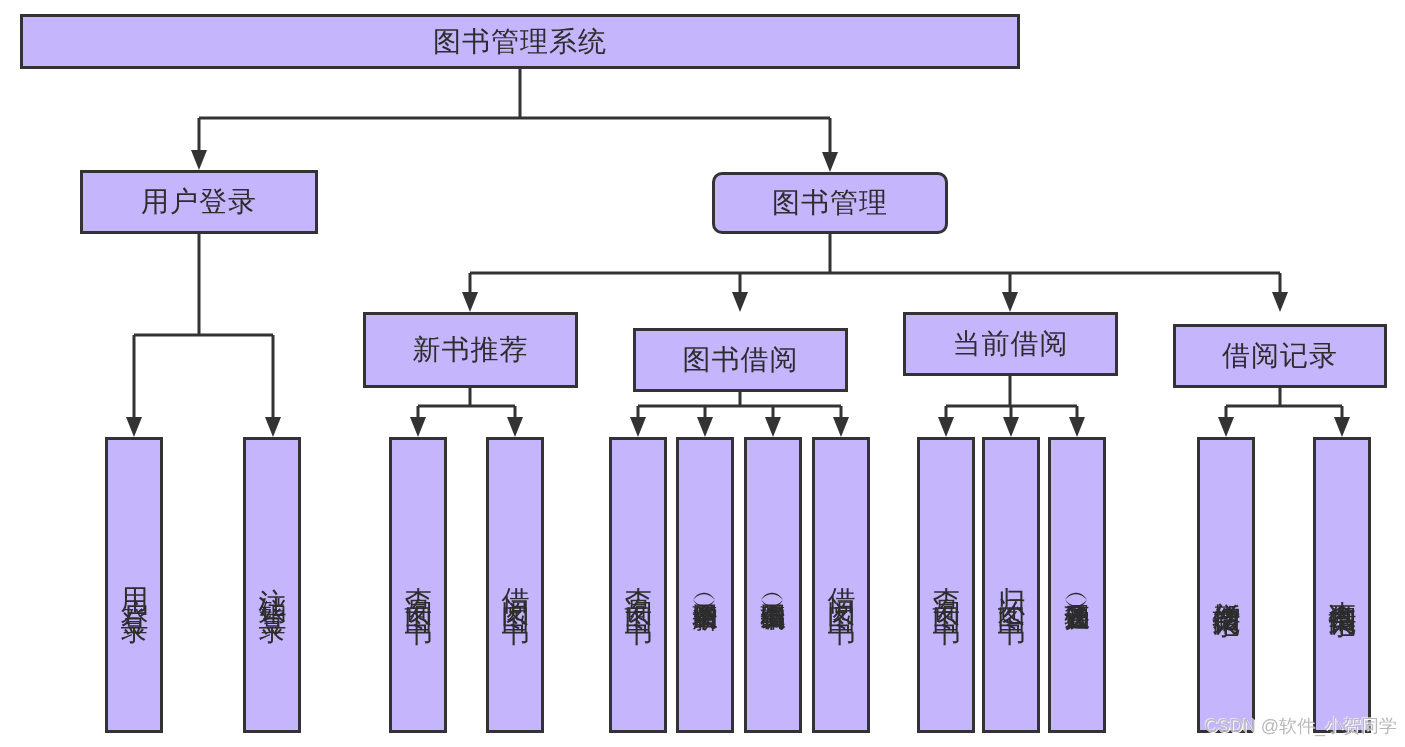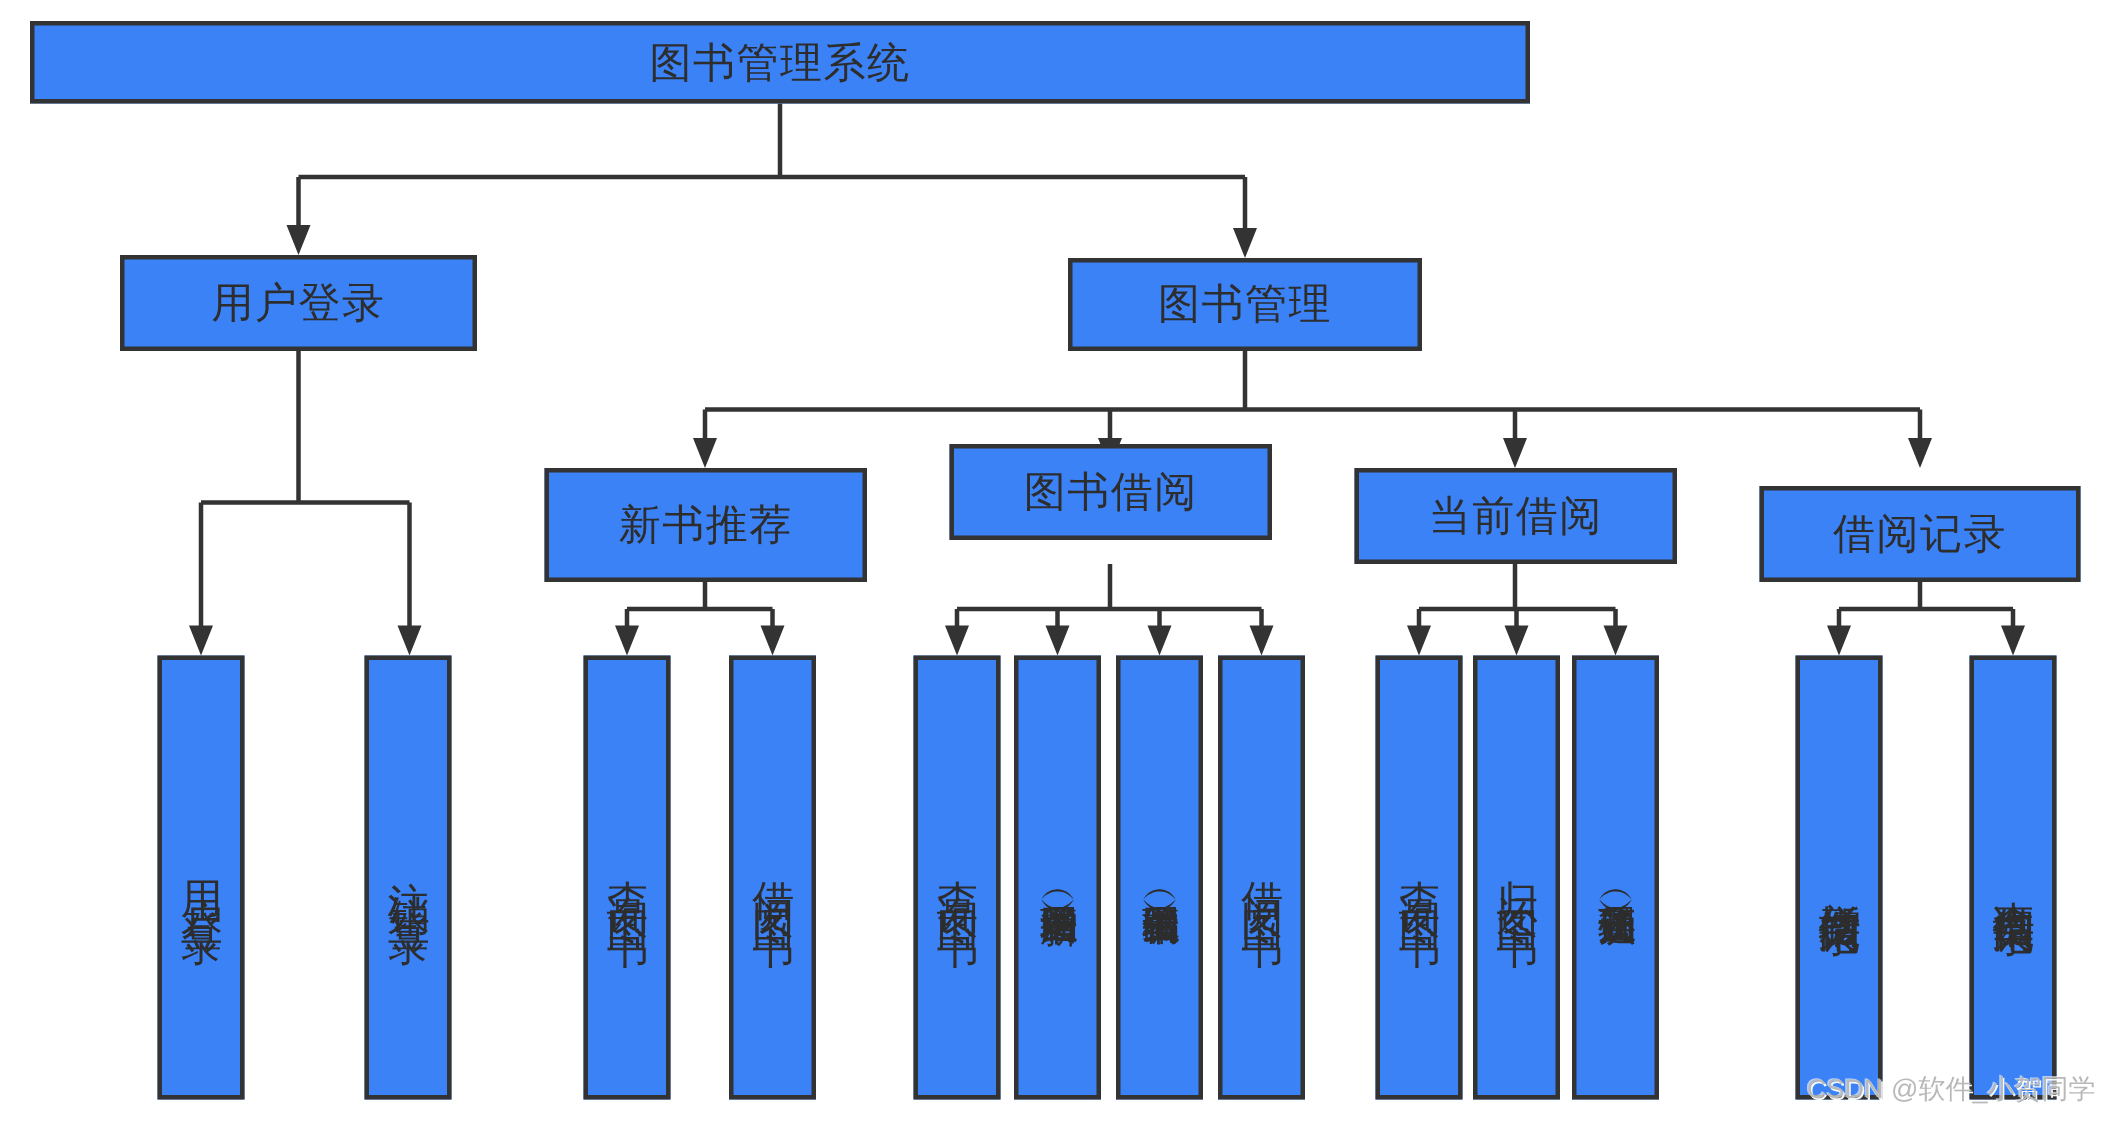--- a/index.html
+++ b/index.html
@@ -17,21 +17,21 @@
   }
   #connectors {
     position: absolute;
     left: 0; top: 0;
     width: 1405px; height: 747px;
     pointer-events: none;
   }
   .node {
     position: absolute;
     box-sizing: border-box;
-    background: #3b82f6;
+    background: #c4b5fd;
     border: 3px solid #333333;
     display: flex;
     align-items: center;
     justify-content: center;
     color: #2d2d2d;
   }
   .node.h {
     font-size: 28px;
     letter-spacing: 1px;
   }
@@ -100,28 +100,28 @@
              M1334 417 L1350 417 L1342 437 Z" fill="#333333" stroke="none"></path>
   </svg>
 
   <div class="node h" style="left:20px; top:14px; width:1000px; height:55px;">
     <span>图书管理系统</span>
   </div>
 
   <div class="node h" style="left:80px; top:170px; width:238px; height:64px;">
     <span>用户登录</span>
   </div>
-  <div class="node h" style="left:712px; top:172px; width:236px; height:62px;">
+  <div class="node h" style="left:712px; top:172px; width:236px; height:62px;border-radius:10px;">
     <span>图书管理</span>
   </div>
 
   <div class="node h" style="left:363px; top:312px; width:215px; height:76px;">
     <span>新书推荐</span>
   </div>
-  <div class="node h" style="left:633px; top:296px; width:215px; height:64px;">
+  <div class="node h" style="left:633px; top:328px; width:215px; height:64px;">
     <span>图书借阅</span>
   </div>
   <div class="node h" style="left:903px; top:312px; width:215px; height:64px;">
     <span>当前借阅</span>
   </div>
   <div class="node h" style="left:1173px; top:324px; width:214px; height:64px;">
     <span>借阅记录</span>
   </div>
 
   <div class="node leaf" style="left:105px;">

